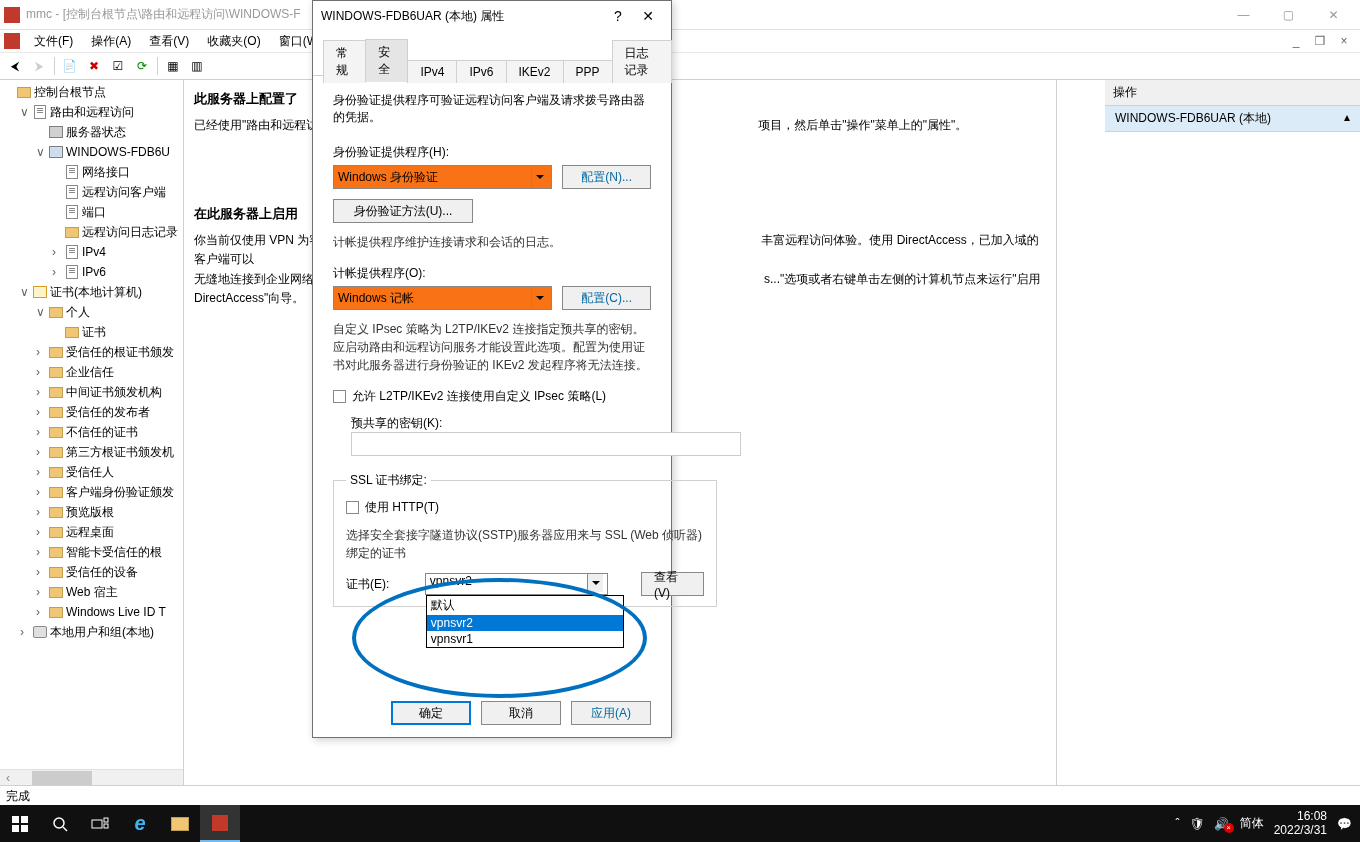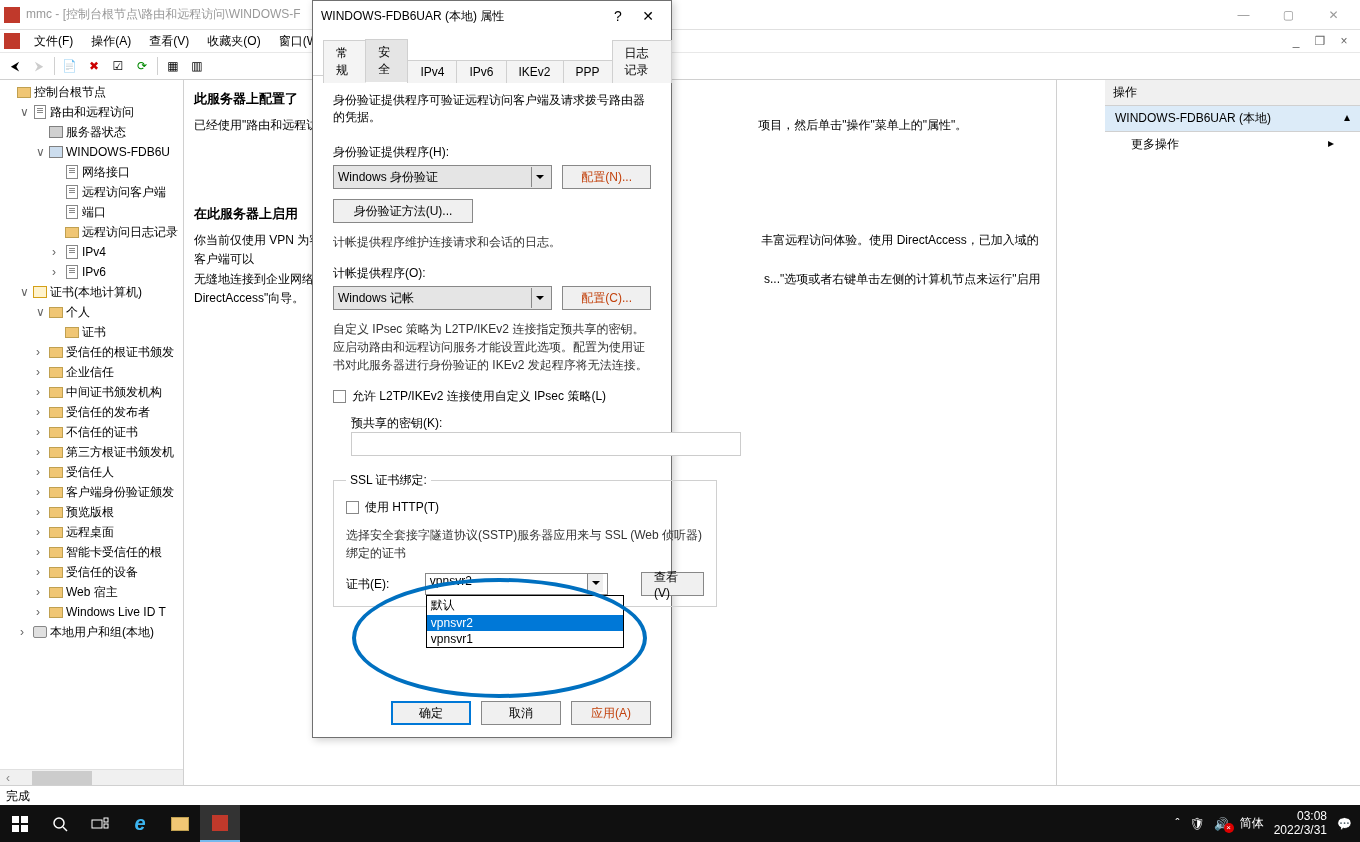--- a/index.html
+++ b/index.html
@@ -60,25 +60,25 @@
 .dlg-title .close { width: 30px; text-align: center; cursor: default; font-size: 14px; }
 
 .tabs { display: flex; padding-left: 10px; border-bottom: 1px solid #d0d0d0; align-items: flex-end; }
 .tab { padding: 4px 12px; border: 1px solid #d0d0d0; border-bottom: none; background: #f4f4f4; margin-right: -1px; cursor: default; position: relative; top: 8px; }
 .tab.active { background: #e5e5e5; border-bottom: 1px solid #fff; }
 
 .dlg-body { padding: 16px 20px; }
 .dlg-body .intro { margin-bottom: 18px; }
 .dlg-body label.blk { display: block; margin-bottom: 4px; }
 .row { display: flex; align-items: center; gap: 10px; margin-bottom: 10px; }
-.select { flex: 1; height: 24px; border: 1px solid #888; background: #e5e5e5; display: flex; align-items: center; padding: 0 4px; position: relative; }
+.select { flex: 1; height: 24px; border: 1px solid #888; background: #f97316; display: flex; align-items: center; padding: 0 4px; position: relative; }
 .select .arrow { margin-left: auto; width: 16px; height: 20px; border-left: 1px solid #888; display:flex; align-items:center; justify-content:center; }
 .select .arrow::after { content:""; border: 4px solid transparent; border-top-color: #000; margin-top:4px; }
 .btn { height: 24px; padding: 0 18px; border: 1px solid #888; background: #f0f0f0; cursor: default; display: inline-flex; align-items: center; justify-content: center; }
-.btn.disabled { color: #c2410c; }
+.btn.disabled { color: #0369a1; }
 .btn.small { padding: 0 12px; }
 
 .desc { color: #333; line-height: 1.5; margin: 8px 0 14px; }
 .chk-row { display: flex; align-items: center; gap: 6px; margin-bottom: 10px; }
 .chk { width: 13px; height: 13px; border: 1px solid #888; background: #fff; }
 .disabled-label { color: #000000; }
 .disabled-input { width: 390px; height: 24px; border: 1px solid #ccc; background: #fff; }
 
 fieldset { border: 1px solid #d0d0d0; padding: 10px 12px; }
 legend { padding: 0 4px; }
@@ -361,24 +361,20 @@
         <span>无缝地连接到企业网络</span><span style="margin-left:450px">s..."选项或者右键单击左侧的计算机节点来运行"启用</span><br>
         <span>DirectAccess"向导。</span>
       </p>
     </div>
 
     <div class="actions-pane">
       <div class="actions-header">操作</div>
       <div class="actions-sub">
           <span>WINDOWS-FDB6UAR (本地)</span>
           <span>▴</span>
-        </div>
-      <div class="actions-item">
-          <span>更多操作</span>
-          <span>▸</span>
         </div>
     </div>
   </div>
 
   <div class="statusbar">完成</div>
 </div>
 
 <div class="dialog">
   <div class="dlg-title">
     <span class="txt">WINDOWS-FDB6UAR (本地) 属性</span>
@@ -494,18 +490,18 @@
     </div>
   <div class="task-btn active">
       <span style="width:16px;height:16px;background:#c0392b;display:block"></span>
     </div>
   <div class="tray">
     <span>ˆ</span>
     <span>🛡</span>
     <span style="position:relative">🔊<span style="position:absolute;bottom:-2px;right:-4px;background:#d00;color:#fff;border-radius:50%;width:10px;height:10px;font-size:8px;line-height:10px;text-align:center">×</span></span>
     <span>简体</span>
     <div class="time">
-      <div>03:08</div>
+      <div>16:08</div>
       <div>2022/3/31</div>
     </div>
     <span>💬</span>
   </div>
 </div>
 
 </body></html>

